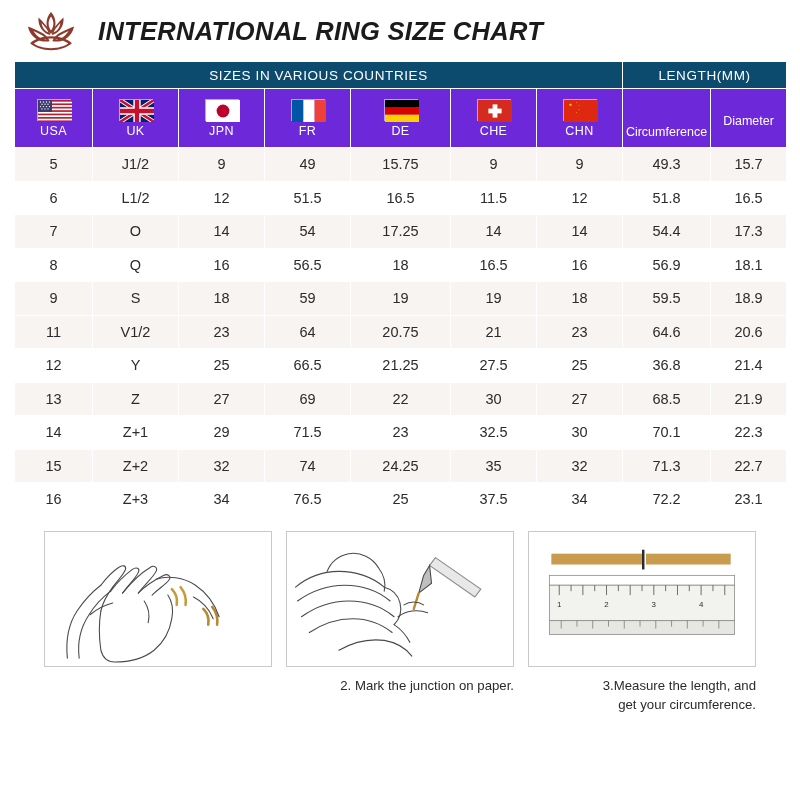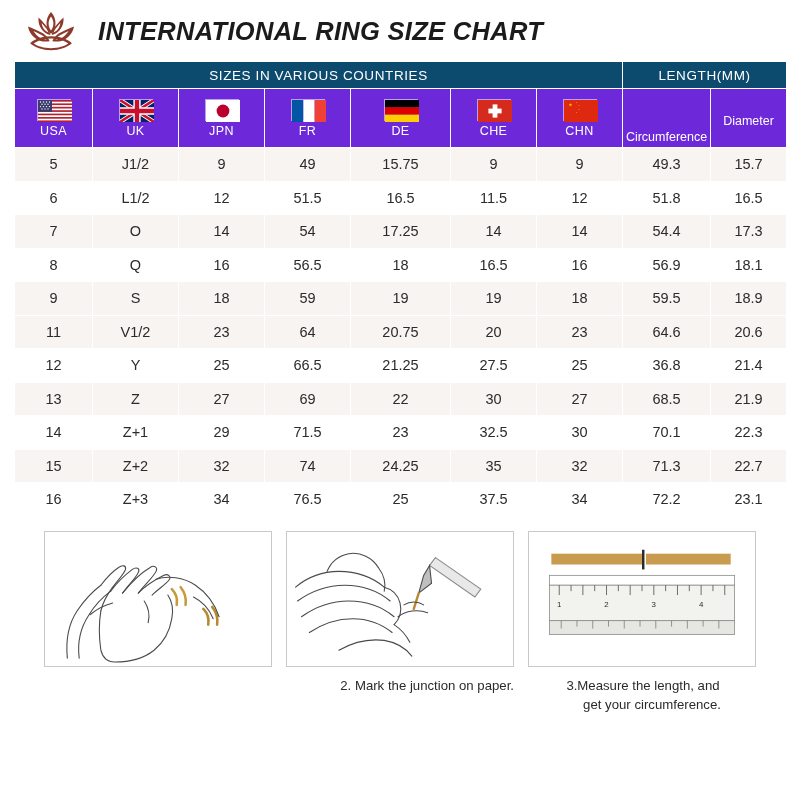--- a/index.html
+++ b/index.html
@@ -126,21 +126,21 @@
   .caption {
     margin-top: 9px;
     font-size: 13.2px;
     line-height: 1.45;
     color: #2b2b2b;
     text-align: right;
   }
   .caption .l2 { display: block; }
   .panel.p1 .caption { text-align: left; padding-left: 2px; }
   .panel.p1 .caption .l2 { padding-left: 18px; }
-  .panel.p3 .caption { text-align: center; padding-left: 2px; }
+  .panel.p3 .caption { text-align: right; padding-left: 2px; }
   .panel.p3 .caption .l2 { padding-left: 18px; }
 </style>
 </head>
 <body>
 
 <div class="page">
 
   <div class="header">
     <span class="logo">
       <svg viewBox="0 0 74 50" width="74" height="50" aria-hidden="true">
@@ -282,21 +282,21 @@
                   <polygon points="15,5 15.4,6.1 14.4,5.4 15.6,5.4 14.6,6.1"></polygon>
                   <polygon points="15,9 15.4,10.1 14.4,9.4 15.6,9.4 14.6,10.1"></polygon>
                   <polygon points="12.5,12 12.9,13.1 11.9,12.4 13.1,12.4 12.1,13.1"></polygon>
                 </g>
               </svg>
             </span>
             <span class="collabel">CHN</span>
           </div>
         </td>
         <td class="lencell">
-          <div style="height:58px;display:flex;align-items:flex-end;justify-content:center;padding-bottom:3px;box-sizing:border-box;">
+          <div style="height:58px;display:flex;align-items:flex-end;justify-content:center;padding-bottom:8px;box-sizing:border-box;">
             <span>Circumference</span>
           </div>
         </td>
         <td class="lencell">
           <div style="height:58px;display:flex;align-items:flex-end;justify-content:center;padding-bottom:19px;box-sizing:border-box;">
             <span>Diameter</span>
           </div>
         </td>
       </tr>
     </thead>
@@ -355,21 +355,21 @@
         <td>18</td>
         <td>59.5</td>
         <td>18.9</td>
       </tr>
       <tr class="odd">
         <td>11</td>
         <td>V1/2</td>
         <td>23</td>
         <td>64</td>
         <td>20.75</td>
-        <td>20</td>
+        <td>21</td>
         <td>23</td>
         <td>64.6</td>
         <td>20.6</td>
       </tr>
       <tr class="even">
         <td>12</td>
         <td>Y</td>
         <td>25</td>
         <td>66.5</td>
         <td>21.25</td>

